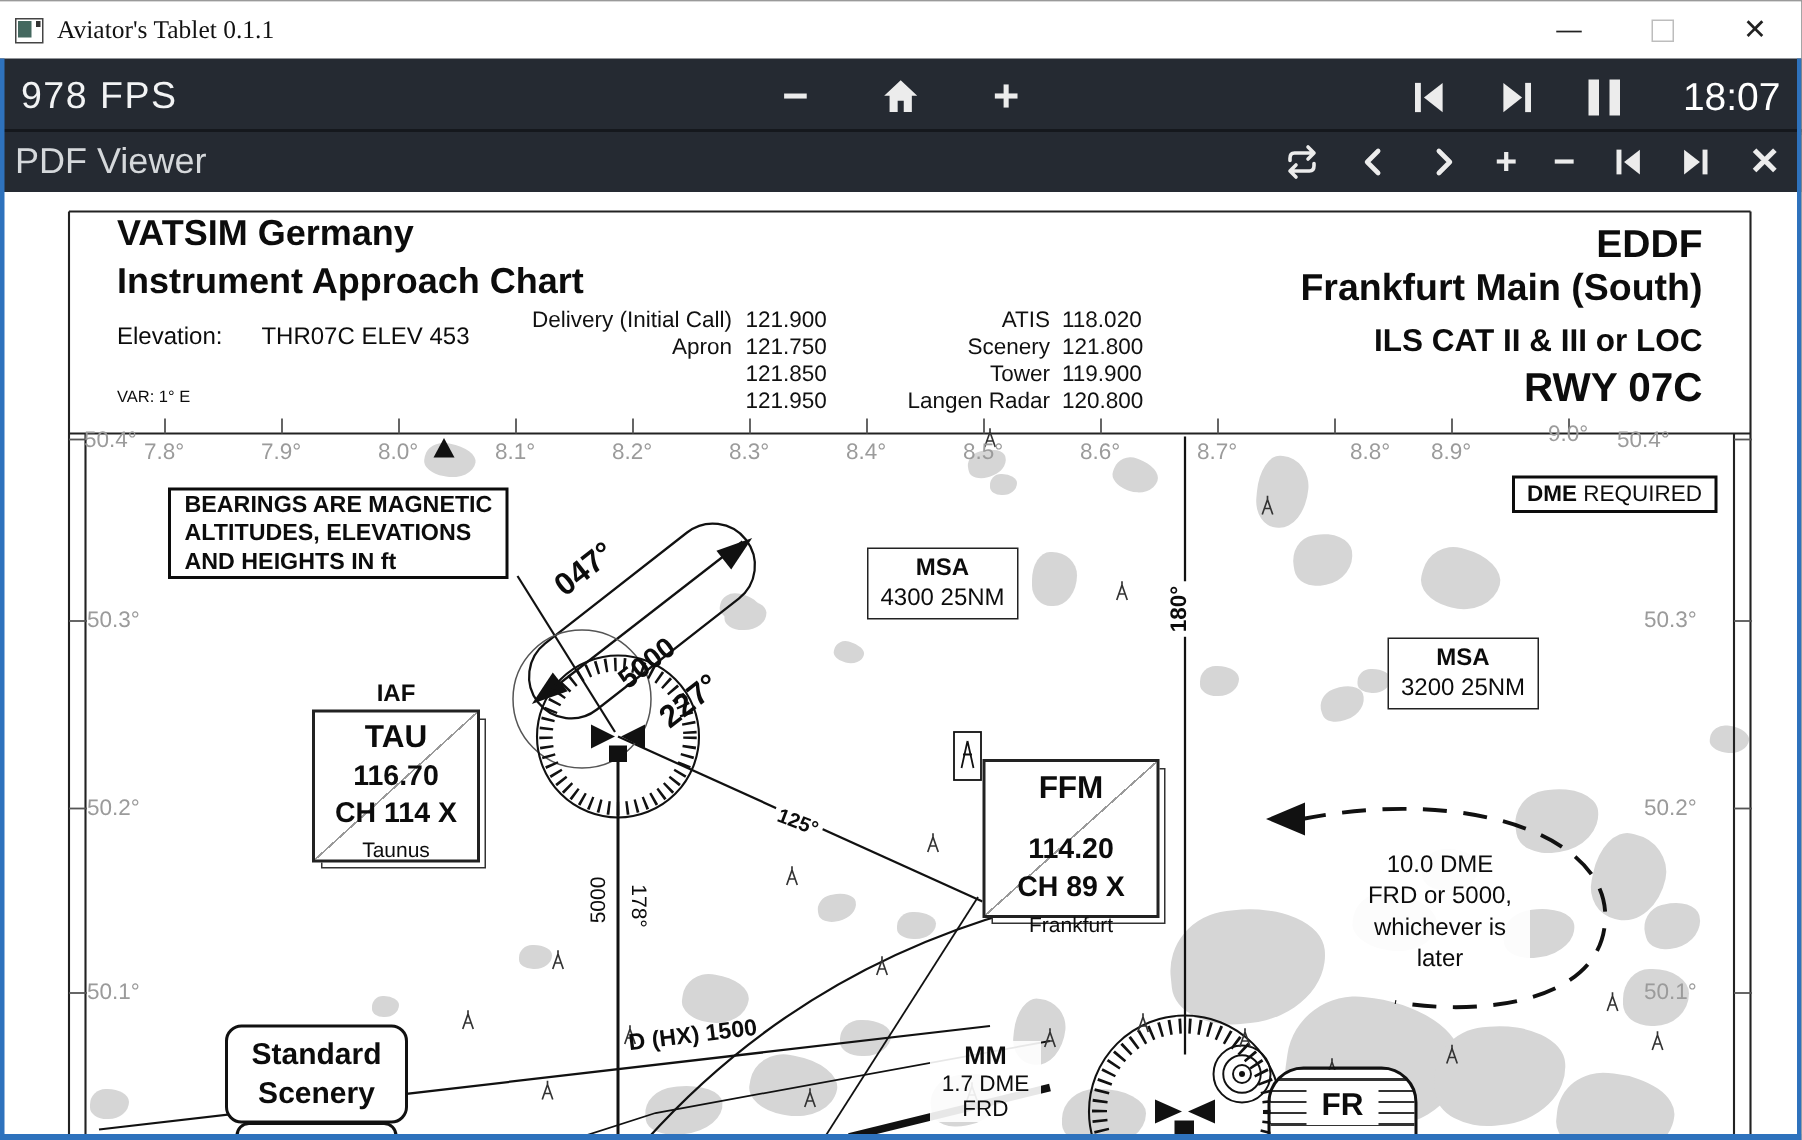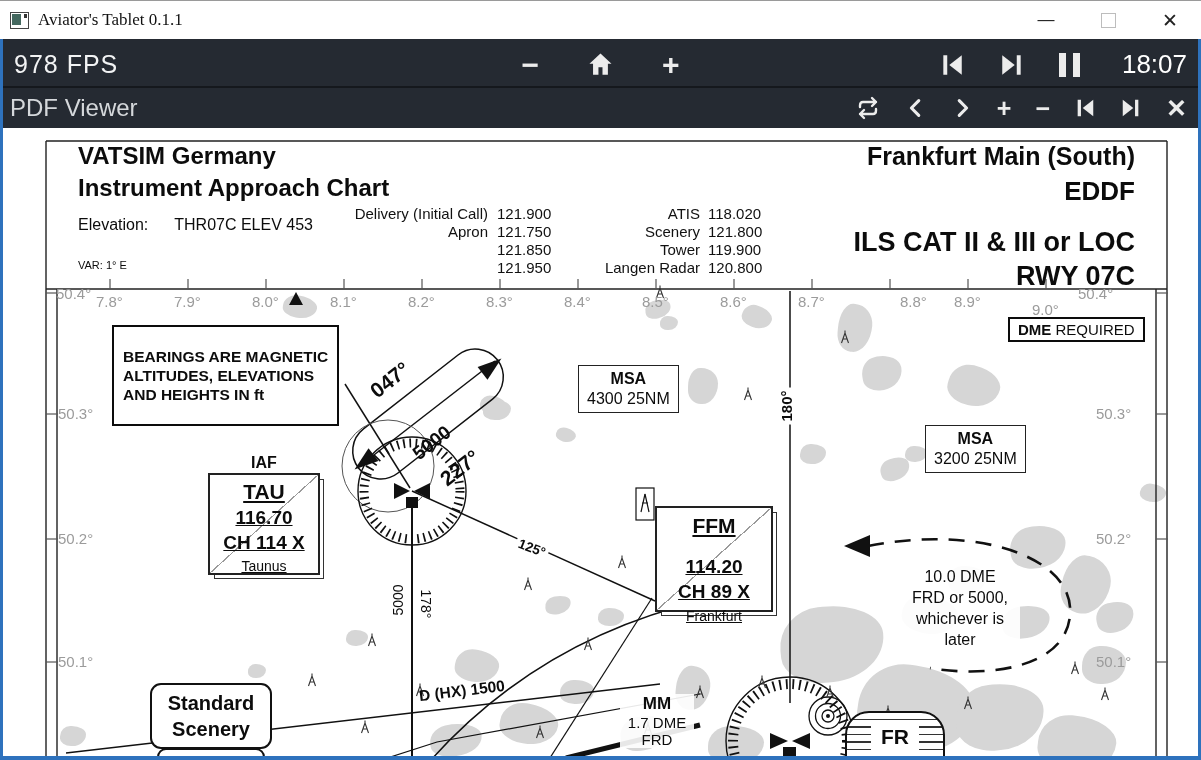--- a/index.html
+++ b/index.html
@@ -41,21 +41,21 @@
   .h24{font-size:24px;font-weight:bold;color:#0c0c0c;}
   .ml{position:absolute;font-size:15px;color:#9b9b9b;white-space:nowrap;z-index:3;}
   .freqlab{font-size:15px;color:#111;text-align:right;line-height:18px;}
   .freqval{font-size:15px;color:#111;line-height:18px;}
   .rhdr{position:absolute;right:66px;top:14px;text-align:right;color:#0c0c0c;z-index:3;}
   .map-svg{position:absolute;left:0;top:0;z-index:2;}
   .blob{position:absolute;background:#d6d6d6;z-index:1;}
   .notebox{position:absolute;border:2.5px solid #0c0c0c;background:#fff;z-index:4;color:#0c0c0c;}
   .vorbox{position:absolute;border:2px solid #222;background:
           linear-gradient(to bottom right,rgba(255,255,255,0) 49.6%,#9a9a9a 49.6%,#9a9a9a 50.4%,rgba(255,255,255,0) 50.4%),#fff;
-          box-shadow:5px 5px 0 -2px #fff,5px 5px 0 -1px #333;z-index:4;text-align:center;color:#0c0c0c;text-decoration:underline;}
+          box-shadow:5px 5px 0 -2px #fff,5px 5px 0 -1px #333;z-index:4;text-align:center;color:#0c0c0c;}
   .rot{position:absolute;transform-origin:center;z-index:3;color:#0c0c0c;}
   .wbg{background:#fff;padding:0 3px;}
   .msa{position:absolute;border:1.5px solid #222;background:#fff;z-index:4;text-align:center;
        font-size:16px;color:#0c0c0c;padding:3px 8px;line-height:20px;}
   .scenery{position:absolute;border:2.5px solid #111;border-radius:11px;background:#fff;z-index:4;
            text-align:center;font-size:20px;font-weight:bold;color:#0c0c0c;padding:5px 10px;line-height:26px;}
   .frbox{position:absolute;border:2px solid #111;border-radius:24px 24px 0 0;z-index:4;
          background:repeating-linear-gradient(to bottom,#fff 0,#fff 6px,#333 6px,#333 7.5px);
          display:flex;align-items:center;justify-content:center;}
   .frchip{background:#fff;padding:1px 10px;font-size:21px;font-weight:bold;color:#0c0c0c;}
@@ -195,23 +195,23 @@
       <div class="freqlab">Langen Radar</div>
     </div>
     <div class="abs" style="left:708px;top:77px;z-index:3">
       <div class="freqval">118.020</div>
       <div class="freqval">121.800</div>
       <div class="freqval">119.900</div>
       <div class="freqval">120.800</div>
     </div>
 
     <div class="rhdr">
+      <div class="b" style="font-size:26px;margin-top:5px">EDDF</div>
       <div class="b" style="font-size:25px">Frankfurt Main (South)</div>
-      <div class="b" style="font-size:26px;margin-top:5px">EDDF</div>
-      <div class="b" style="font-size:27px;margin-top:20px">ILS CAT II &amp; III or LOC</div>
+      <div class="b" style="font-size:21px;margin-top:9px">ILS CAT II &amp; III or LOC</div>
       <div class="b" style="font-size:27px;margin-top:3px">RWY 07C</div>
     </div>
 
     <svg class="map-svg" width="1201" height="633" viewBox="0 0 1201 633">
       <g stroke="#222" fill="none" stroke-width="1.4">
         <path d="M46,13 H1167 M46,13 V633 M1167,13 V633 M46,161 H1167 M57,161 V633 M1156,161 V633"></path>
       </g>
       <g id="tickLayer" stroke="#555" stroke-width="1.2">
           <line x1="110" y1="151" x2="110" y2="161"></line>
           <line x1="188" y1="151" x2="188" y2="161"></line>
@@ -309,21 +309,21 @@
           <use href="#obst" x="905" y="600"></use>
           <use href="#obst" x="660" y="160"></use>
         </g>
     </svg>
 
     <span class="ml" style="left:56px;top:157px">50.4°</span>
     <span class="ml" style="left:1078px;top:157px">50.4°</span>
 
     <div class="notebox" style="left:1008px;top:189px;padding:2px 8px;font-size:15px;border-width:2px"><span class="b">DME</span><span> REQUIRED</span></div>
 
-    <div class="notebox" style="left:112px;top:197px;padding:20px 9px;font-size:15.5px;font-weight:bold;line-height:19px">
+    <div class="notebox" style="left:112px;top:197px;padding:0 9px;font-size:15.5px;font-weight:bold;line-height:19px">
       <div>BEARINGS ARE MAGNETIC</div>
       <div>ALTITUDES, ELEVATIONS</div>
       <div>AND HEIGHTS IN ft</div>
     </div>
 
     <div class="msa" style="left:578px;top:237px">
       <div class="b">MSA</div>
       <div>4300 25NM</div>
     </div>
     <div class="msa" style="left:925px;top:297px">
@@ -384,21 +384,21 @@
       <span class="ml" style="left: 252px; top: 165px;">8.0°</span>
       <span class="ml" style="left: 330px; top: 165px;">8.1°</span>
       <span class="ml" style="left: 408px; top: 165px;">8.2°</span>
       <span class="ml" style="left: 486px; top: 165px;">8.3°</span>
       <span class="ml" style="left: 564px; top: 165px;">8.4°</span>
       <span class="ml" style="left: 642px; top: 165px;">8.5°</span>
       <span class="ml" style="left: 720px; top: 165px;">8.6°</span>
       <span class="ml" style="left: 798px; top: 165px;">8.7°</span>
       <span class="ml" style="left: 876px; top: 165px; margin-left: 24px;">8.8°</span>
       <span class="ml" style="left: 954px; top: 165px;">8.9°</span>
-      <span class="ml" style="left: 1032px; top: 173px;">9.0°</span>
+      <span class="ml" style="left: 1032px; top: 153px;">9.0°</span>
       <span class="ml" style="left: 58px; top: 277px;">50.3°</span>
       <span class="ml" style="left: 1096px; top: 277px;">50.3°</span>
       <span class="ml" style="left: 58px; top: 402px;">50.2°</span>
       <span class="ml" style="left: 1096px; top: 402px;">50.2°</span>
       <span class="ml" style="left: 58px; top: 525px;">50.1°</span>
       <span class="ml" style="left: 1096px; top: 525px;">50.1°</span>
       <div class="blob" style="left: 283px; top: 168px; width: 34px; height: 22px; transform: rotate(10deg); border-radius: 42% 58% 55% 45% / 55% 45% 60% 40%;"></div>
       <div class="blob" style="left: 645px; top: 172px; width: 26px; height: 18px; transform: rotate(-15deg); border-radius: 42% 58% 55% 45% / 55% 45% 60% 40%;"></div>
       <div class="blob" style="left: 742px; top: 178px; width: 30px; height: 22px; transform: rotate(20deg); border-radius: 42% 58% 55% 45% / 55% 45% 60% 40%;"></div>
       <div class="blob" style="left: 838px; top: 176px; width: 34px; height: 48px; transform: rotate(5deg); border-radius: 42% 58% 55% 45% / 55% 45% 60% 40%;"></div>

